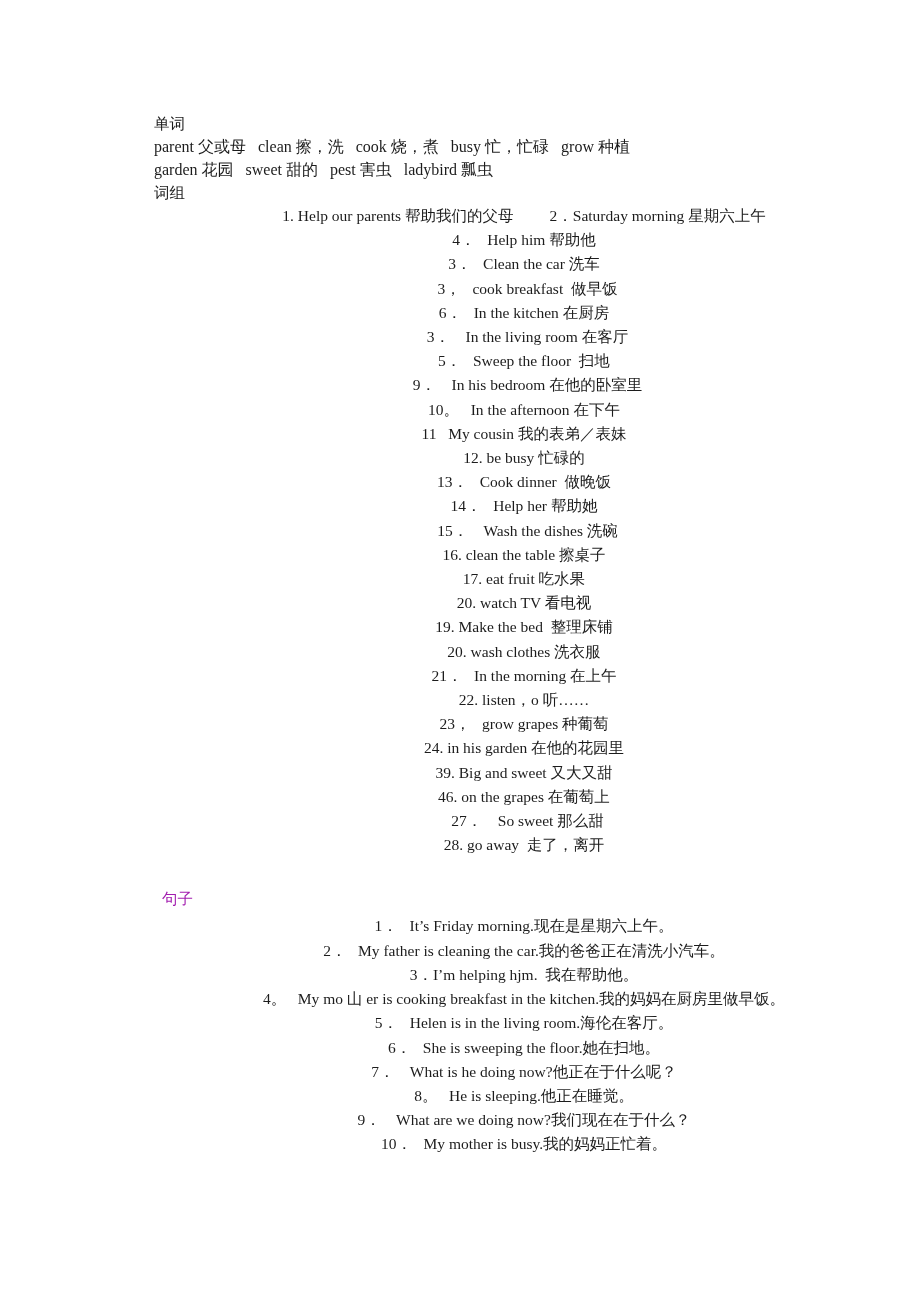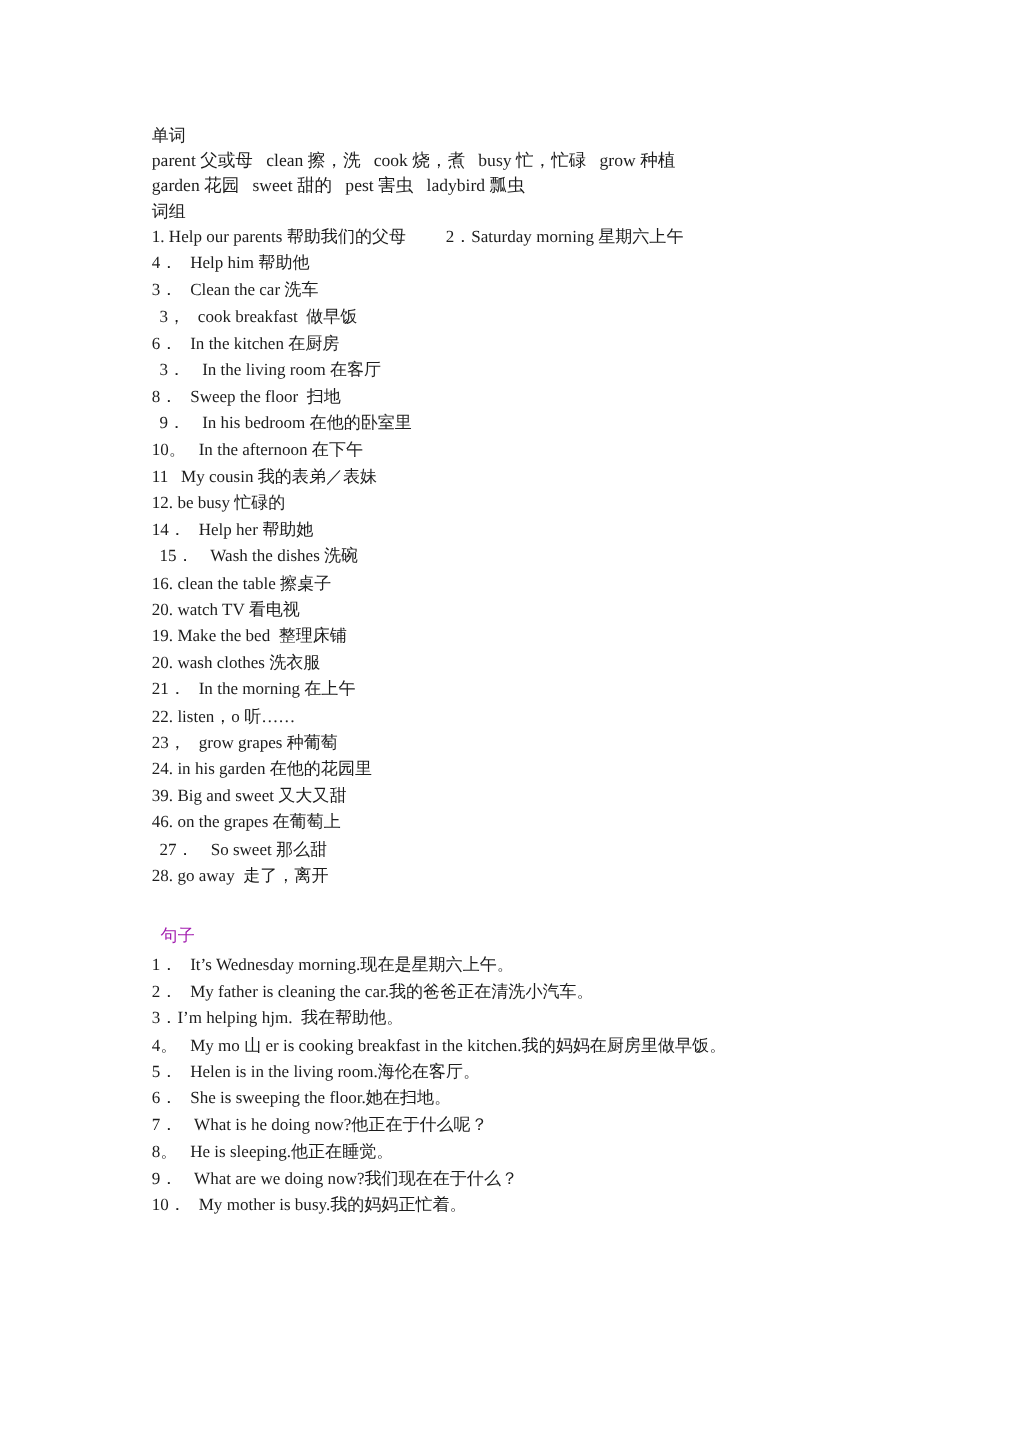--- a/index.html
+++ b/index.html
@@ -10,21 +10,21 @@
   body {
     width: 920px;
     height: 1302px;
     font-family: "Liberation Serif", "DejaVu Serif", serif;
     color: #1a1a1a;
     overflow: hidden;
     position: relative;
   }
   .page {
     position: absolute;
-    left: 0;
+    left: 16px;
     top: 0;
     width: 732px;
     height: 1302px;
     background: #ffffff;
     text-decoration: underline;
   }
   .content {
     position: absolute;
     left: 138px;
     top: 112px;
@@ -45,20 +45,21 @@
     margin: 0;
     color: #1c1c1c;
   }
   
   .row {
     font-size: 15.5px;
     line-height: 24.2px;
     white-space: pre;
     margin: 0;
     color: #1c1c1c;
+    text-align: center;
   }
   .row.two-col {
     display: block;
   }
   .col-b {
     display: inline-block;
     margin-left: 36px;
   }
   .gap-section { height: 30px; }
   .sentences-label {
@@ -83,45 +84,47 @@
 
     <div class="section-label">词组</div>
 
     <div class="row two-col"><span>1. Help our parents 帮助我们的父母</span><span class="col-b">2．Saturday morning 星期六上午</span></div>
 
     <div class="row">4．   Help him 帮助他</div>
     <div class="row">3．   Clean the car 洗车</div>
     <div class="row" style="padding-left:7px">3，   cook breakfast  做早饭</div>
     <div class="row">6．   In the kitchen 在厨房</div>
     <div class="row" style="padding-left:7px">3．    In the living room 在客厅</div>
-    <div class="row">8．   Sweep the floor  扫地</div>
+    <div class="row">5．   Sweep the floor  扫地</div>
     <div class="row" style="padding-left:7px">9．    In his bedroom 在他的卧室里</div>
     <div class="row">10。   In the afternoon 在下午</div>
     <div class="row">11   My cousin 我的表弟／表妹</div>
     <div class="row">12. be busy 忙碌的</div>
+    <div class="row">13．   Cook dinner  做晚饭</div>
     <div class="row">14．   Help her 帮助她</div>
     <div class="row" style="padding-left:7px">15．    Wash the dishes 洗碗</div>
     <div class="row">16. clean the table 擦桌子</div>
+    <div class="row">17. eat fruit 吃水果</div>
     <div class="row">20. watch TV 看电视</div>
     <div class="row">19. Make the bed  整理床铺</div>
     <div class="row">20. wash clothes 洗衣服</div>
     <div class="row">21．   In the morning 在上午</div>
     <div class="row">22. listen，o 听……</div>
     <div class="row">23，   grow grapes 种葡萄</div>
     <div class="row">24. in his garden 在他的花园里</div>
     <div class="row">39. Big and sweet 又大又甜</div>
     <div class="row">46. on the grapes 在葡萄上</div>
     <div class="row" style="padding-left:7px">27．    So sweet 那么甜</div>
     <div class="row">28. go away  走了，离开</div>
 
     <div class="gap-section"></div>
 
     <div class="sentences-label">句子</div>
 
-    <div class="row">1．   It’s Wednesday morning.现在是星期六上午。</div>
+    <div class="row">1．   It’s Friday morning.现在是星期六上午。</div>
     <div class="row">2．   My father is cleaning the car.我的爸爸正在清洗小汽车。</div>
     <div class="row">3．I’m helping hjm.  我在帮助他。</div>
     <div class="row">4。   My mo 山 er is cooking breakfast in the kitchen.我的妈妈在厨房里做早饭。</div>
     <div class="row">5．   Helen is in the living room.海伦在客厅。</div>
     <div class="row">6．   She is sweeping the floor.她在扫地。</div>
     <div class="row">7．    What is he doing now?他正在于什么呢？</div>
     <div class="row">8。   He is sleeping.他正在睡觉。</div>
     <div class="row">9．    What are we doing now?我们现在在于什么？</div>
     <div class="row">10．   My mother is busy.我的妈妈正忙着。</div>
 

